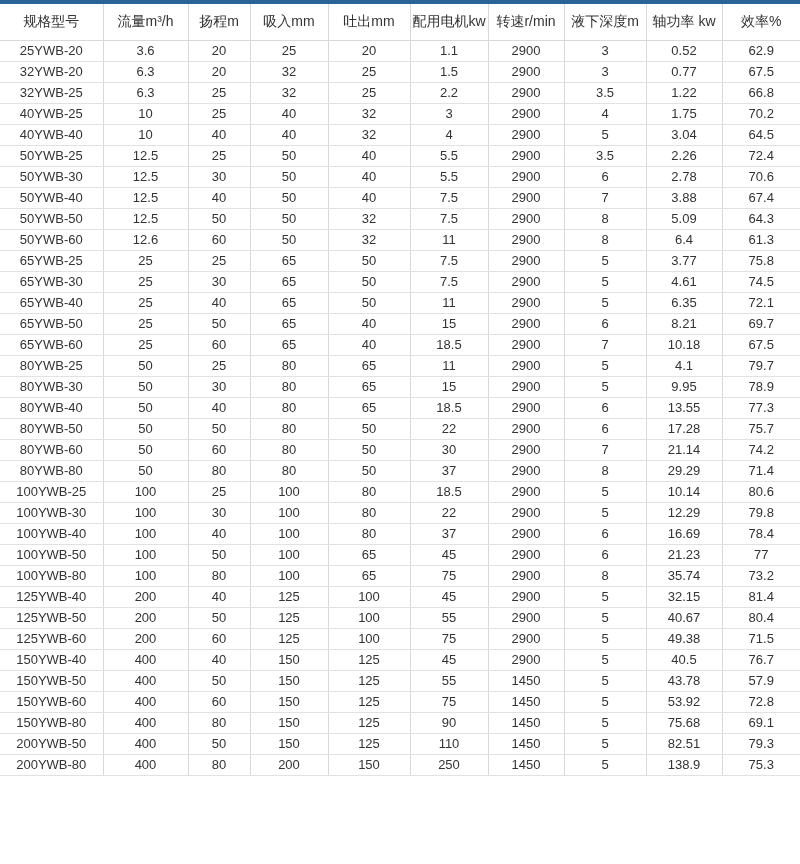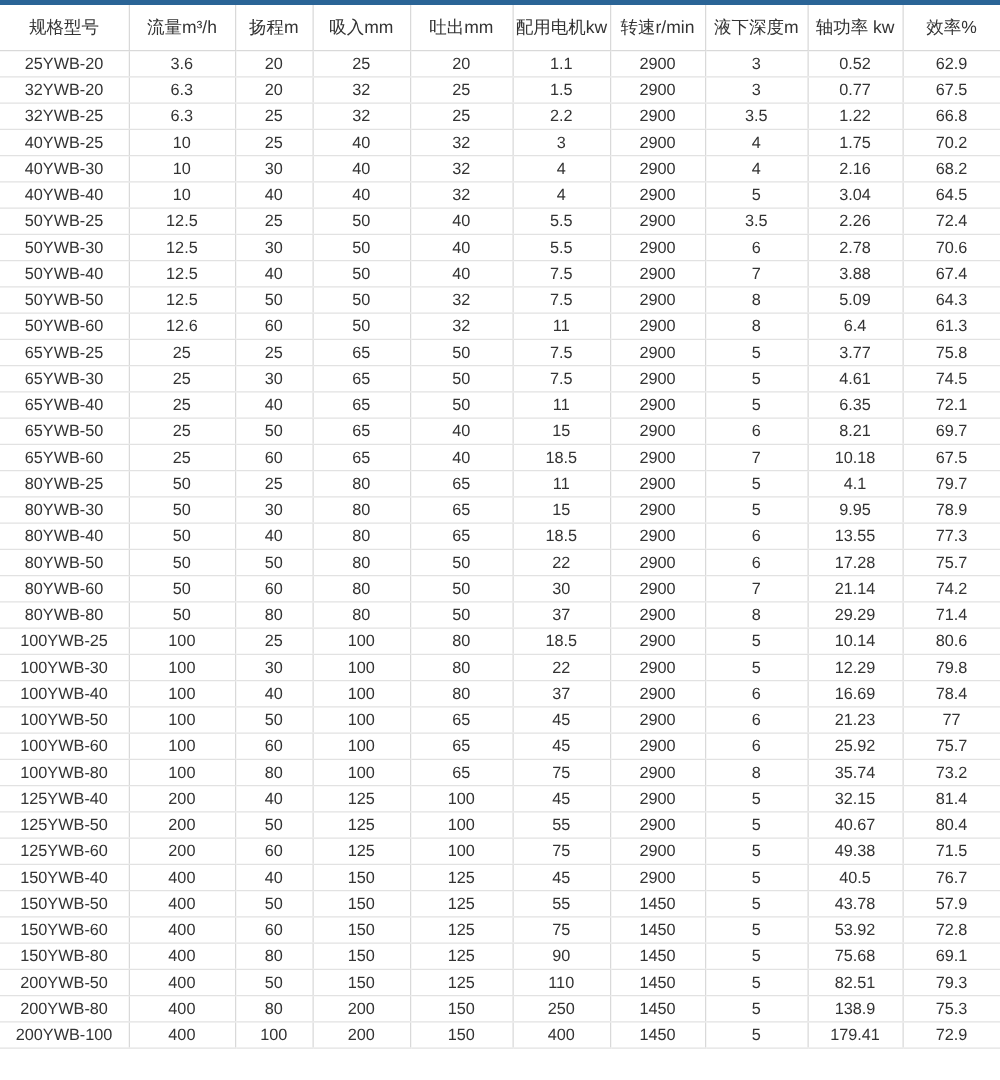--- a/index.html
+++ b/index.html
@@ -127,32 +127,20 @@
           <td>25</td>
           <td>40</td>
           <td>32</td>
           <td>3</td>
           <td>2900</td>
           <td>4</td>
           <td>1.75</td>
           <td>70.2</td>
         </tr>
         <tr>
-          <td>40YWB-30</td>
-          <td>10</td>
-          <td>30</td>
-          <td>40</td>
-          <td>32</td>
-          <td>4</td>
-          <td>2900</td>
-          <td>4</td>
-          <td>2.16</td>
-          <td>68.2</td>
-        </tr>
-        <tr>
           <td>40YWB-40</td>
           <td>10</td>
           <td>40</td>
           <td>40</td>
           <td>32</td>
           <td>4</td>
           <td>2900</td>
           <td>5</td>
           <td>3.04</td>
           <td>64.5</td>
@@ -389,32 +377,20 @@
           <td>100YWB-50</td>
           <td>100</td>
           <td>50</td>
           <td>100</td>
           <td>65</td>
           <td>45</td>
           <td>2900</td>
           <td>6</td>
           <td>21.23</td>
           <td>77</td>
-        </tr>
-        <tr>
-          <td>100YWB-60</td>
-          <td>100</td>
-          <td>60</td>
-          <td>100</td>
-          <td>65</td>
-          <td>45</td>
-          <td>2900</td>
-          <td>6</td>
-          <td>25.92</td>
-          <td>75.7</td>
         </tr>
         <tr>
           <td>100YWB-80</td>
           <td>100</td>
           <td>80</td>
           <td>100</td>
           <td>65</td>
           <td>75</td>
           <td>2900</td>
           <td>8</td>
@@ -521,28 +497,16 @@
           <td>200YWB-80</td>
           <td>400</td>
           <td>80</td>
           <td>200</td>
           <td>150</td>
           <td>250</td>
           <td>1450</td>
           <td>5</td>
           <td>138.9</td>
           <td>75.3</td>
-        </tr>
-        <tr>
-          <td>200YWB-100</td>
-          <td>400</td>
-          <td>100</td>
-          <td>200</td>
-          <td>150</td>
-          <td>400</td>
-          <td>1450</td>
-          <td>5</td>
-          <td>179.41</td>
-          <td>72.9</td>
         </tr>
       </tbody>
   </table>
 </div>
 
 </body></html>

